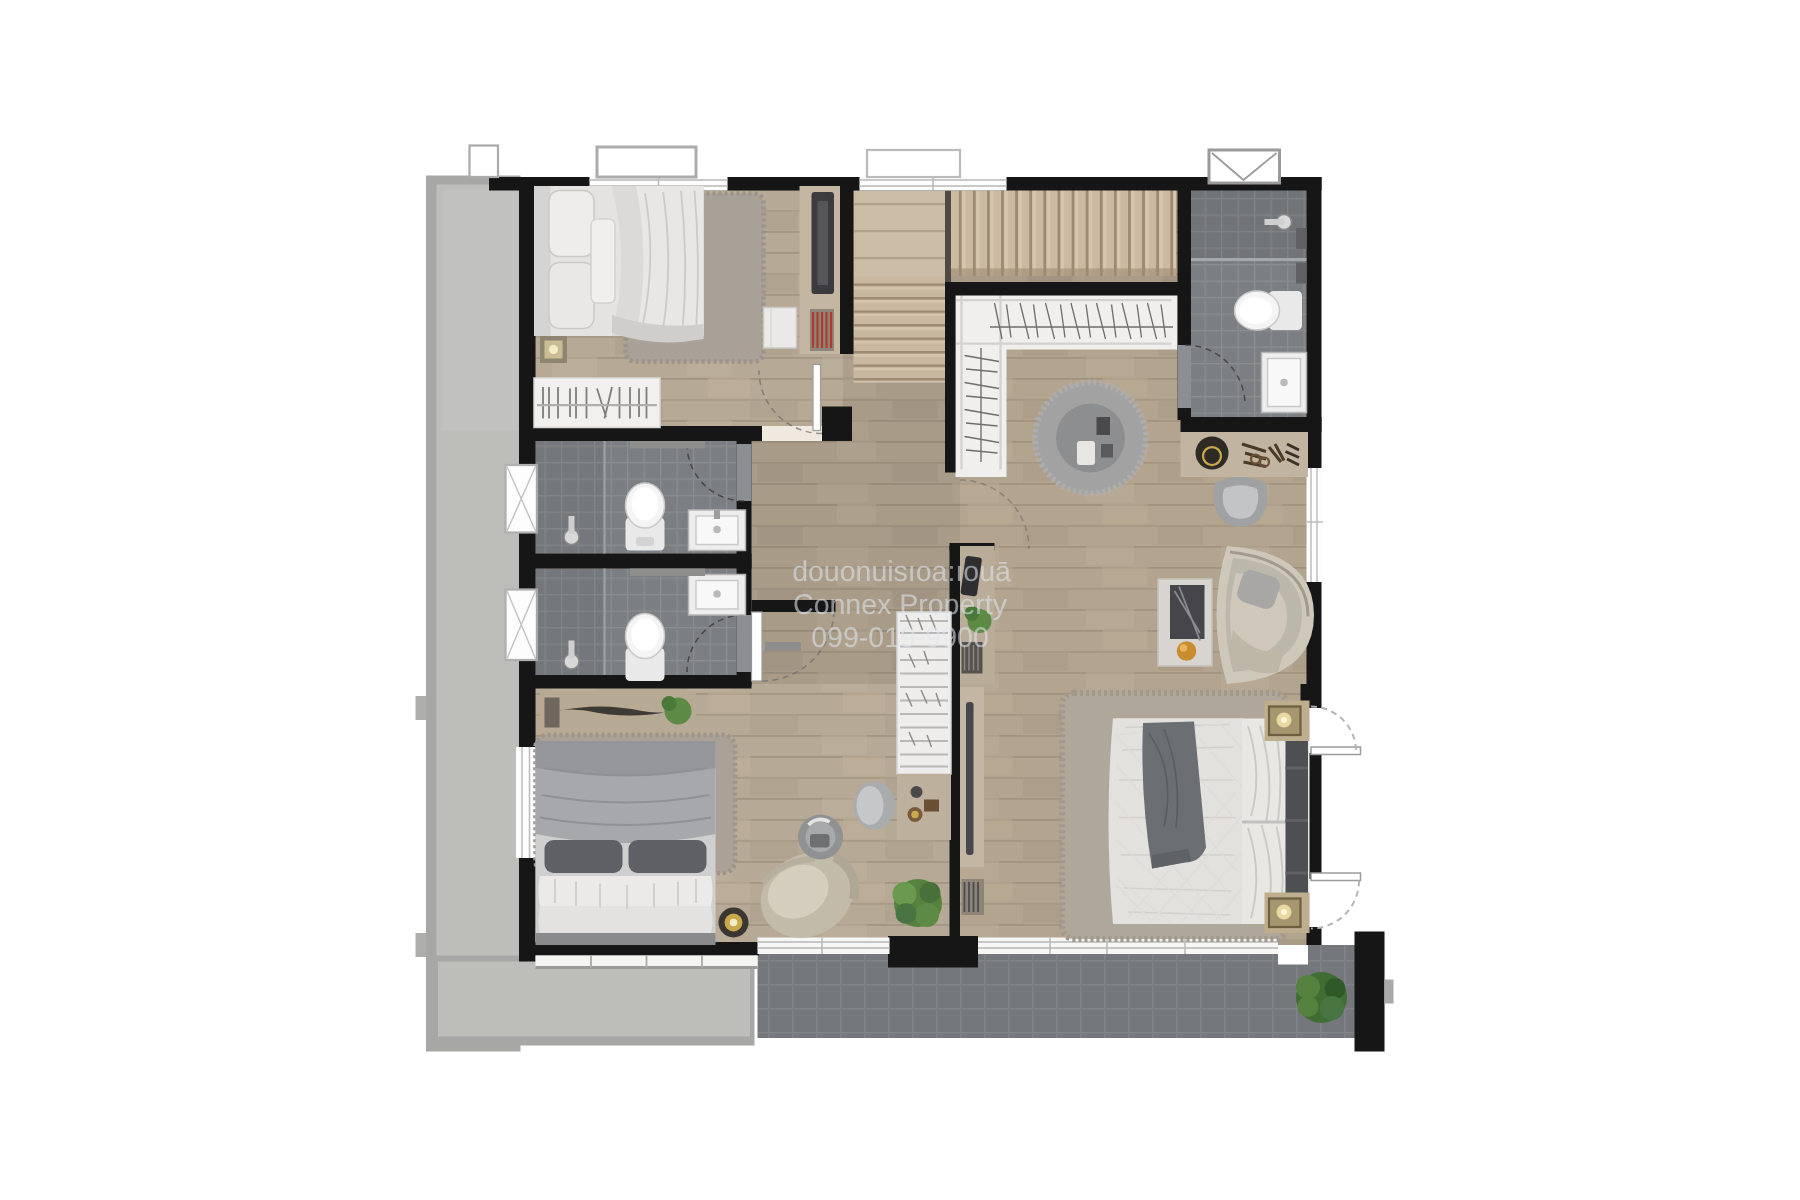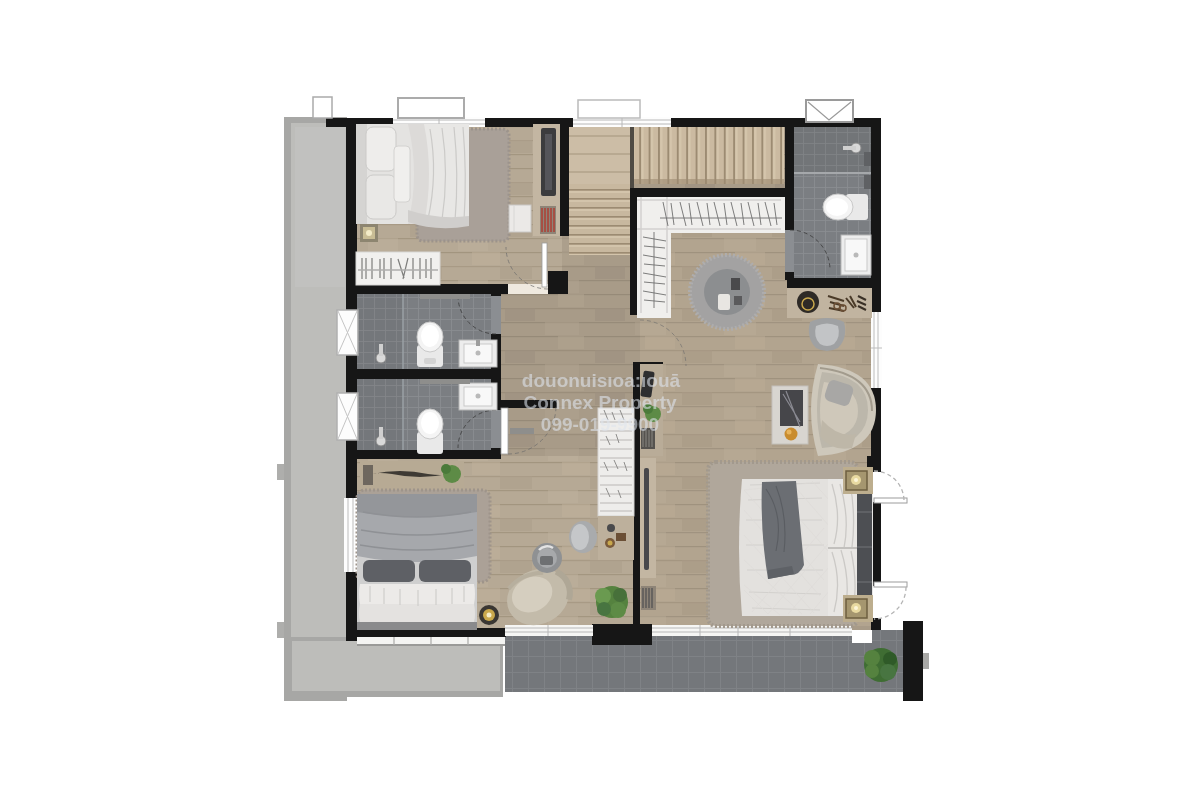--- a/index.html
+++ b/index.html
@@ -1,17 +1,17 @@
 <!DOCTYPE html>
 <html><head>
 <meta charset="utf-8">
 <style>
 html,body{margin:0;padding:0;background:#ffffff;width:1200px;height:800px;overflow:hidden;
 font-family:"Liberation Sans",sans-serif;}
-#stage{position:relative;width:1200px;height:596px;font-weight:bold;}
+#stage{position:relative;width:1200px;height:596px;}
 </style>
 </head>
 <body>
 <div id="stage">
 <svg width="1200" height="800" viewBox="0 0 1200 800" xmlns="http://www.w3.org/2000/svg">
 <defs>
 <pattern id="woodHall" width="90" height="42" patternUnits="userSpaceOnUse">
  <rect width="90" height="42" fill="#a89b88"></rect>
  <rect y="0" width="90" height="1.2" fill="#968a78"></rect>
  <rect y="14" width="90" height="1.2" fill="#9b8e7b"></rect>

